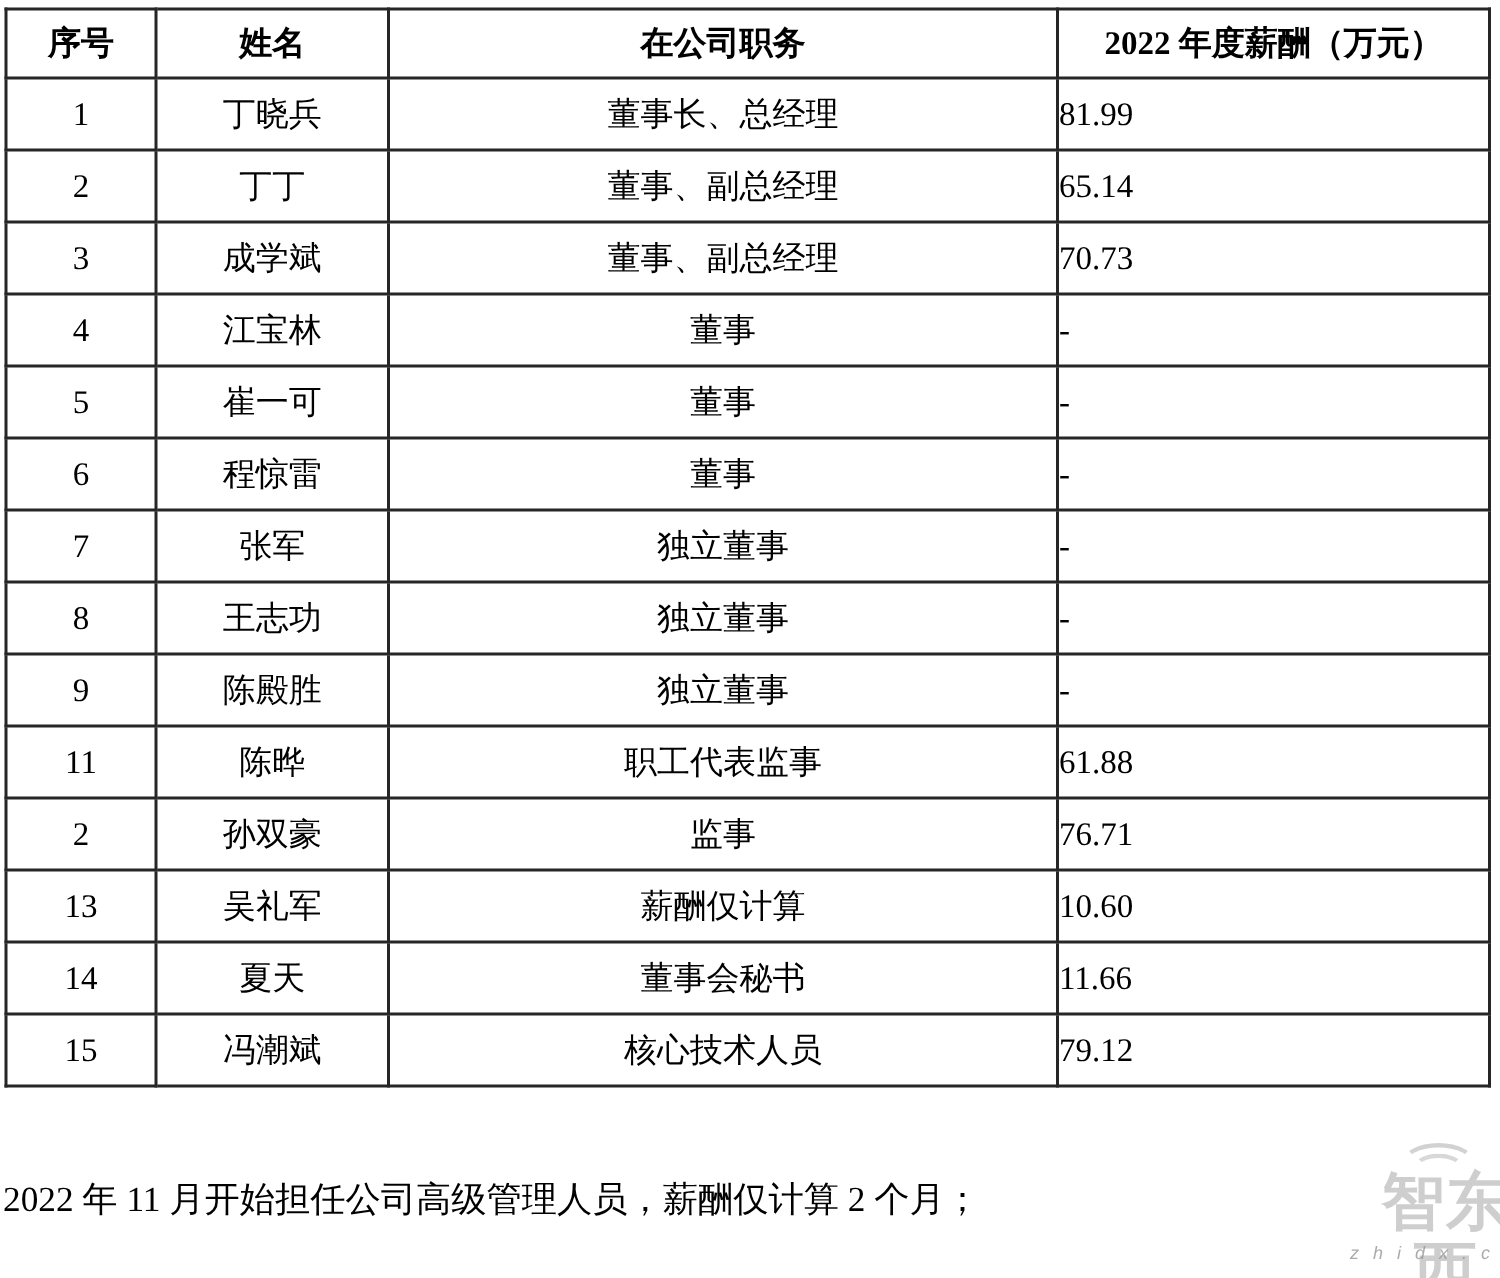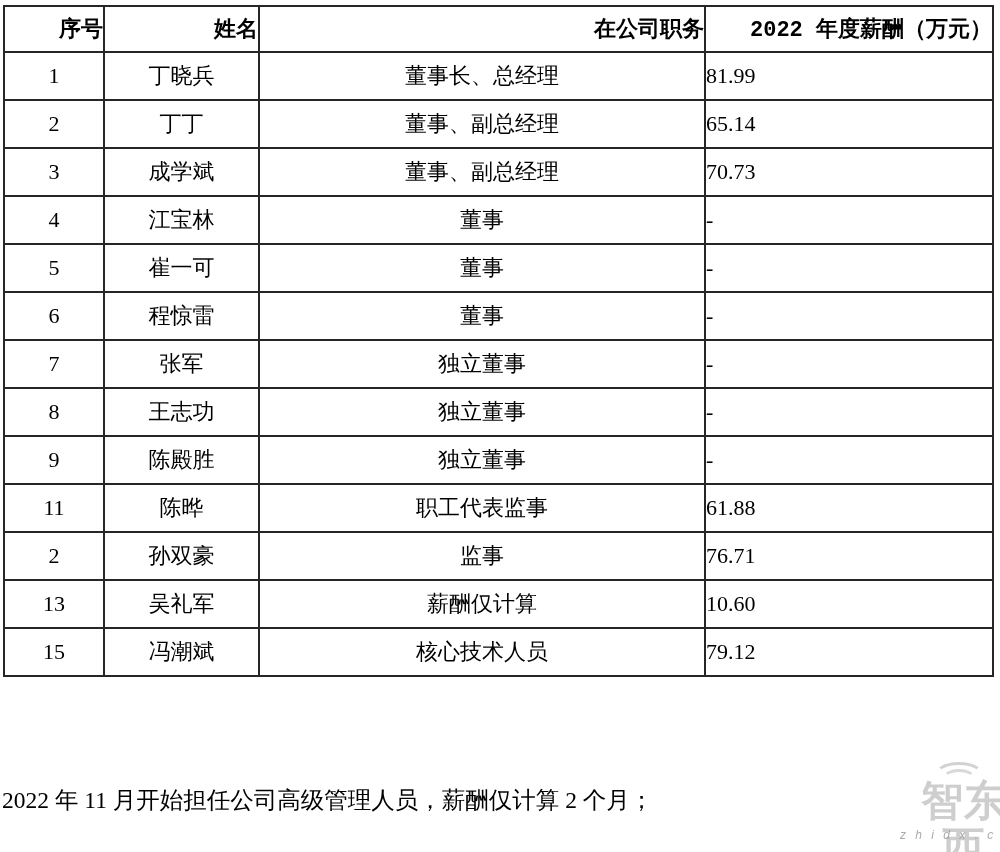--- a/index.html
+++ b/index.html
@@ -33,23 +33,22 @@
     font-size: 22px;
     height: 46px;
     padding: 0;
     vertical-align: middle;
     background: #ffffff;
     overflow: hidden;
     white-space: nowrap;
   }
   table.comp-table th {
     font-weight: bold;
-    text-align: right;
+    text-align: center;
     height: 44px;
-    font-family: Liberation Mono, monospace;
   }
   td.cell-no, td.cell-name, td.cell-pos { text-align: center; }
   td.cell-salary { text-align: left; padding-right: 15px; }
 
   
   .note {
     position: absolute;
     left: 2px;
     top: 782px;
     width: 995px;
@@ -227,20 +226,26 @@
     <td class="cell-salary">76.71</td>
   </tr>
 
   <tr>
     <td class="cell-no">13</td>
     <td class="cell-name">吴礼军</td>
     <td class="cell-pos">薪酬仅计算</td>
     <td class="cell-salary">10.60</td>
   </tr>
 
+  <tr>
+    <td class="cell-no">14</td>
+    <td class="cell-name">夏天</td>
+    <td class="cell-pos">董事会秘书</td>
+    <td class="cell-salary">11.66</td>
+  </tr>
 
   <tr>
     <td class="cell-no">15</td>
     <td class="cell-name">冯潮斌</td>
     <td class="cell-pos">核心技术人员</td>
     <td class="cell-salary">79.12</td>
   </tr>
 </tbody>
 </table>
 

